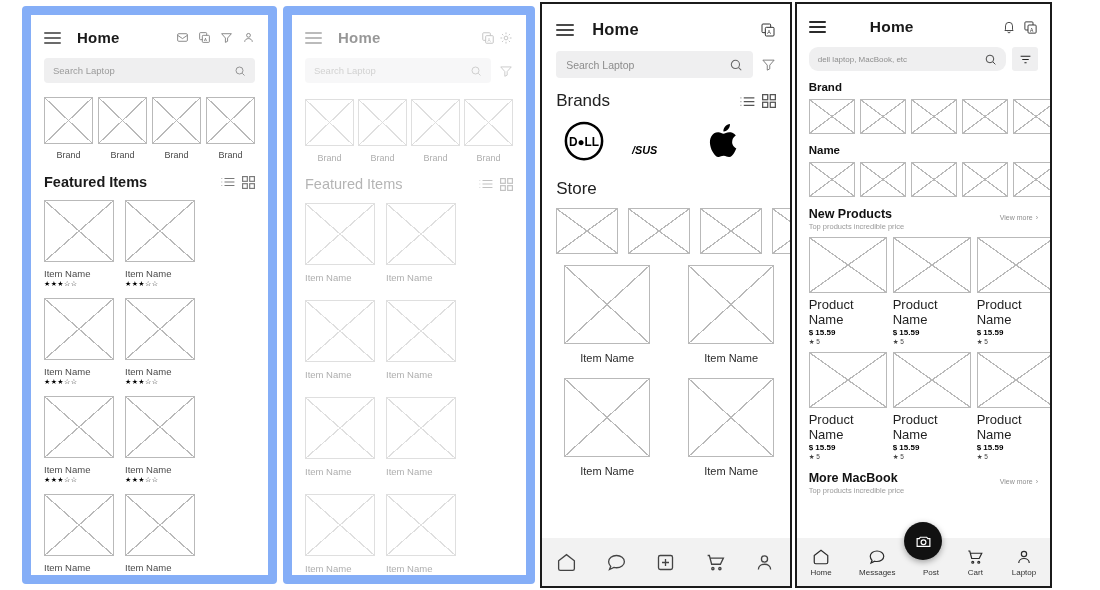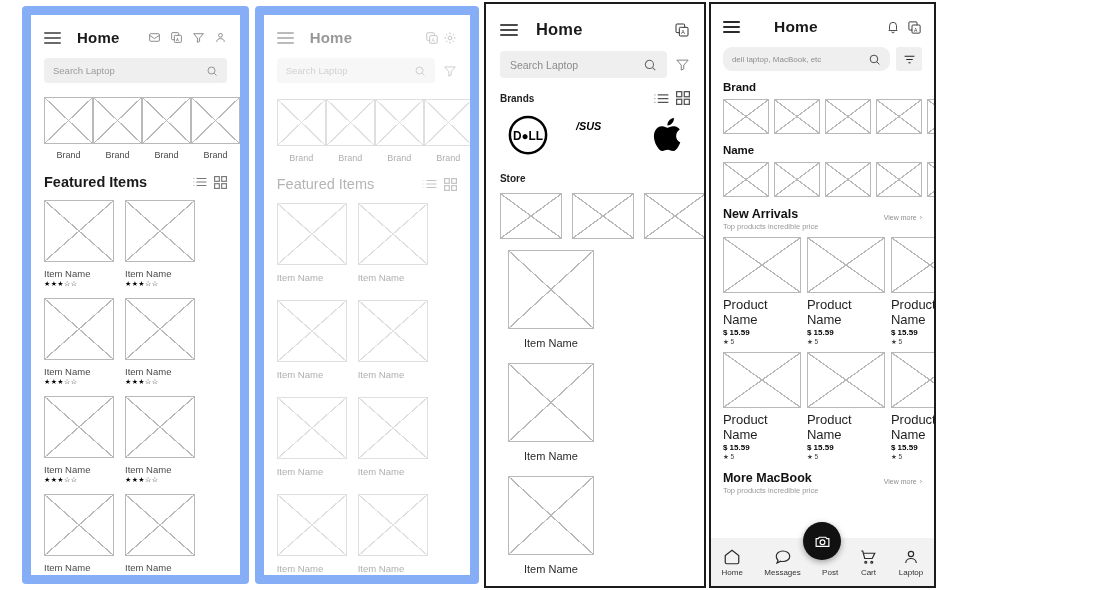--- a/index.html
+++ b/index.html
@@ -2,21 +2,21 @@
 <html><head>
 <meta charset="utf-8">
 <style>
   * { box-sizing: border-box; margin: 0; padding: 0; }
   html, body {
     width: 1100px; height: 590px;
     background: #ffffff;
     font-family: "Liberation Sans", sans-serif;
     overflow: hidden;
   }
-  .board { position: relative; width: 936px; height: 590px; display: flex; }
+  .board { position: relative; width: 1052px; height: 590px; display: flex; }
 
   
   .phone { position: relative; background: #fff; overflow: hidden; }
 
   
   .blue-frame {
     border: 9px solid #85aef7;
     border-radius: 4px;
     background: #fff;
   }
@@ -114,22 +114,22 @@
   .p2 .cell .caption { font-size: 9.5px; margin-top: 7px; }
 
   
   .p3 .hdr { padding: 16px 14px 0 14px; }
   .p3 .burger i { width: 18px; height: 2px; background: #4a4a4a; }
   .p3 .title { font-size: 16.5px; margin-left: 18px; }
   .p3 .search-row { padding: 12px 14px 0 14px; }
   .p3 .search { height: 27px; padding: 0 10px; font-size: 10.5px; }
   .p3 .search .ph { color: #8c8c8c; }
   .p3 .section-head { padding: 13px 14px 0 14px; }
-  .p3 .section-title { font-size: 10px; font-weight: bold; color: #222; text-align: center; }
-  .p3 .logos { display: flex; align-items: flex-start; gap: 26px; padding: 10px 0 0 22px; }
+  .p3 .section-title { font-size: 17px; font-weight: normal; color: #222; text-align: center; }
+  .p3 .logos { display: flex; align-items: flex-end; gap: 26px; padding: 10px 0 0 22px; }
   .p3 .store-row { display: flex; gap: 10px; padding: 9px 0 0 14px; }
   .p3 .store-row .ph-box { width: 62px; height: 46px; }
   .p3 .prod-grid { display: flex; flex-wrap: wrap; gap: 14px 38px; padding: 11px 0 0 22px; }
   .p3 .pcell { width: 86px; display: flex; flex-direction: column; align-items: center; }
   .p3 .pcell .ph-box { width: 86px; height: 79px; }
   .p3 .pcell .caption { font-size: 11px; margin-top: 8px; color: #2b2b2b; }
   .p3 .bottom { height: 48px; background: #f2f2f2; }
 
   
   .p4 .hdr { padding: 14px 12px 0 12px; }
@@ -625,21 +625,21 @@
         <div class="ph-box"></div>
         <div class="ph-box"></div>
         <div class="ph-box"></div>
         <div class="ph-box"></div>
         <div class="ph-box"></div>
 
       </div>
 
       <div class="blk-head">
         <div>
-          <div class="blk-title">New Arrivals</div>
+          <div class="blk-title">New Products</div>
         </div>
         <div class="more">
           <span>View more</span>
           <span>›</span>
         </div>
       </div>
       <div class="blk-sub">Top products incredible price</div>
 
       <div class="prow">
         <div class="pcard">

